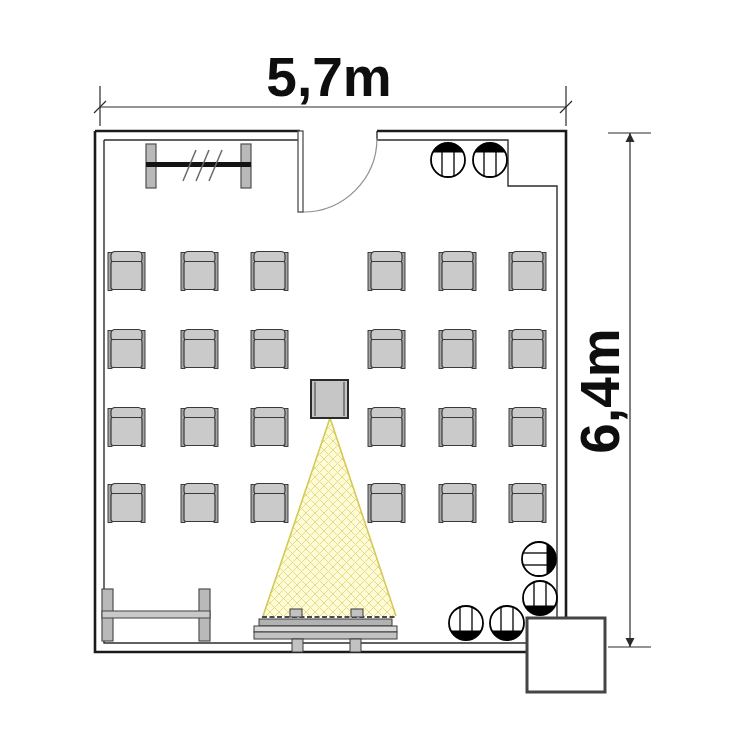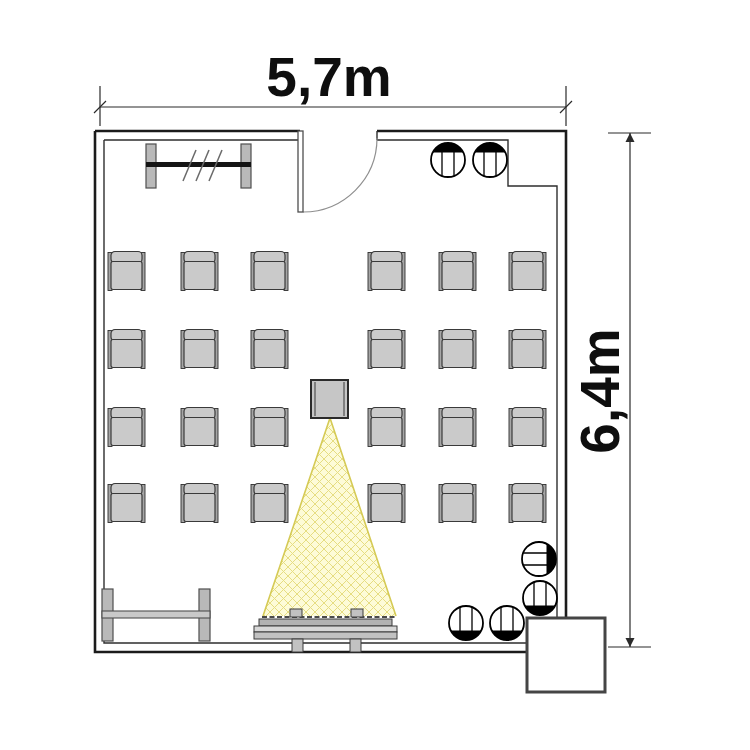--- a/index.html
+++ b/index.html
@@ -1,17 +1,17 @@
 <!DOCTYPE html>
 <html><head>
 <meta charset="utf-8">
 <style>
   html,body{margin:0;padding:0;background:#ffffff;}
   body{width:750px;height:750px;font-family:"Liberation Sans",sans-serif;}
-  .canvas{position:relative;width:750px;height:750px;background:#ffffff;overflow:hidden;border-radius:27px;}
+  .canvas{position:relative;width:750px;height:750px;background:#ffffff;overflow:hidden;}
   .canvas svg{position:absolute;left:0;top:0;}
   .dim-label{font-family:"Liberation Sans",sans-serif;font-weight:bold;font-size:55px;fill:#0e0e0e;}
 </style>
 </head>
 <body>
 
 <div class="canvas">
 <svg width="750" height="750" viewBox="0 0 750 750">
   <defs>
     <pattern id="crosshatch" width="9" height="9" patternUnits="userSpaceOnUse">

